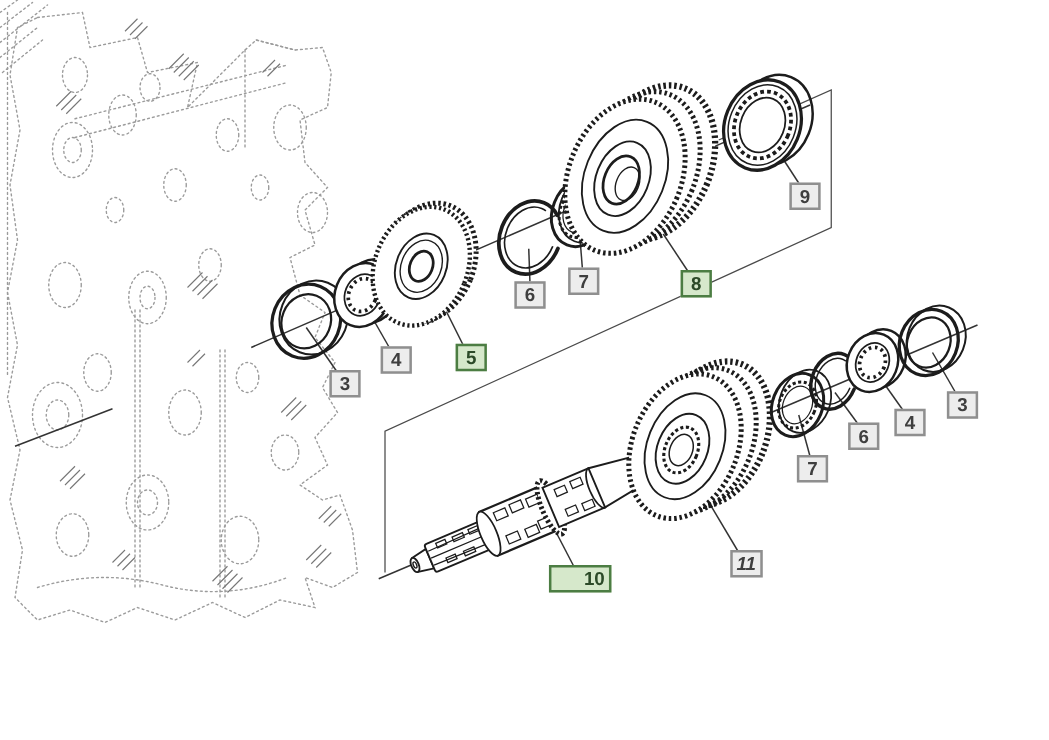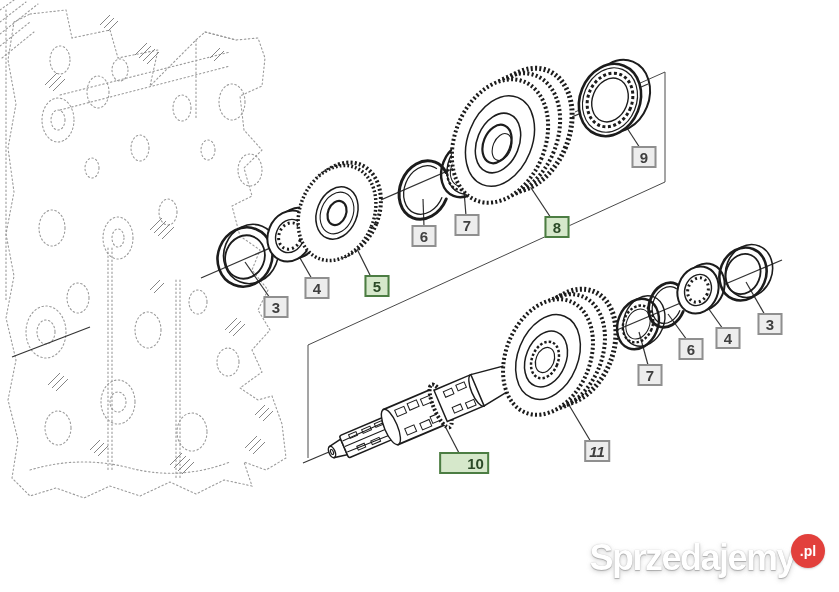--- a/index.html
+++ b/index.html
@@ -240,17 +240,14 @@
       <div class="part-label green" style="left: 557px; top: 227px; background: rgb(214, 232, 203); border-color: rgb(76, 125, 67); color: rgb(44, 74, 40);">8</div>
       <div class="part-label" style="left: 644px; top: 157px; background: rgb(237, 237, 237); border-color: rgb(143, 143, 143); color: rgb(63, 63, 63);">9</div>
       <div class="part-label green" style="left: 464px; top: 463px; background: rgb(214, 232, 203); border-color: rgb(76, 125, 67); color: rgb(44, 74, 40); padding-left: 26px;">10</div>
       <div class="part-label" style="left: 597px; top: 451px; background: rgb(237, 237, 237); border-color: rgb(143, 143, 143); color: rgb(63, 63, 63); font-style: italic;">11</div>
       <div class="part-label" style="left: 650px; top: 375px; background: rgb(237, 237, 237); border-color: rgb(143, 143, 143); color: rgb(63, 63, 63);">7</div>
       <div class="part-label" style="left: 691px; top: 349px; background: rgb(237, 237, 237); border-color: rgb(143, 143, 143); color: rgb(63, 63, 63);">6</div>
       <div class="part-label" style="left: 728px; top: 338px; background: rgb(237, 237, 237); border-color: rgb(143, 143, 143); color: rgb(63, 63, 63);">4</div>
       <div class="part-label" style="left: 770px; top: 324px; background: rgb(237, 237, 237); border-color: rgb(143, 143, 143); color: rgb(63, 63, 63);">3</div>
     </div>
 
-<div class="watermark" style="color: rgb(255, 255, 255);">
-  <span>Sprzedajemy</span><span class="tld-badge" style="background: rgb(226, 64, 60);"><span>.pl</span></span>
+
 </div>
 
-</div>
-
 </body></html>

